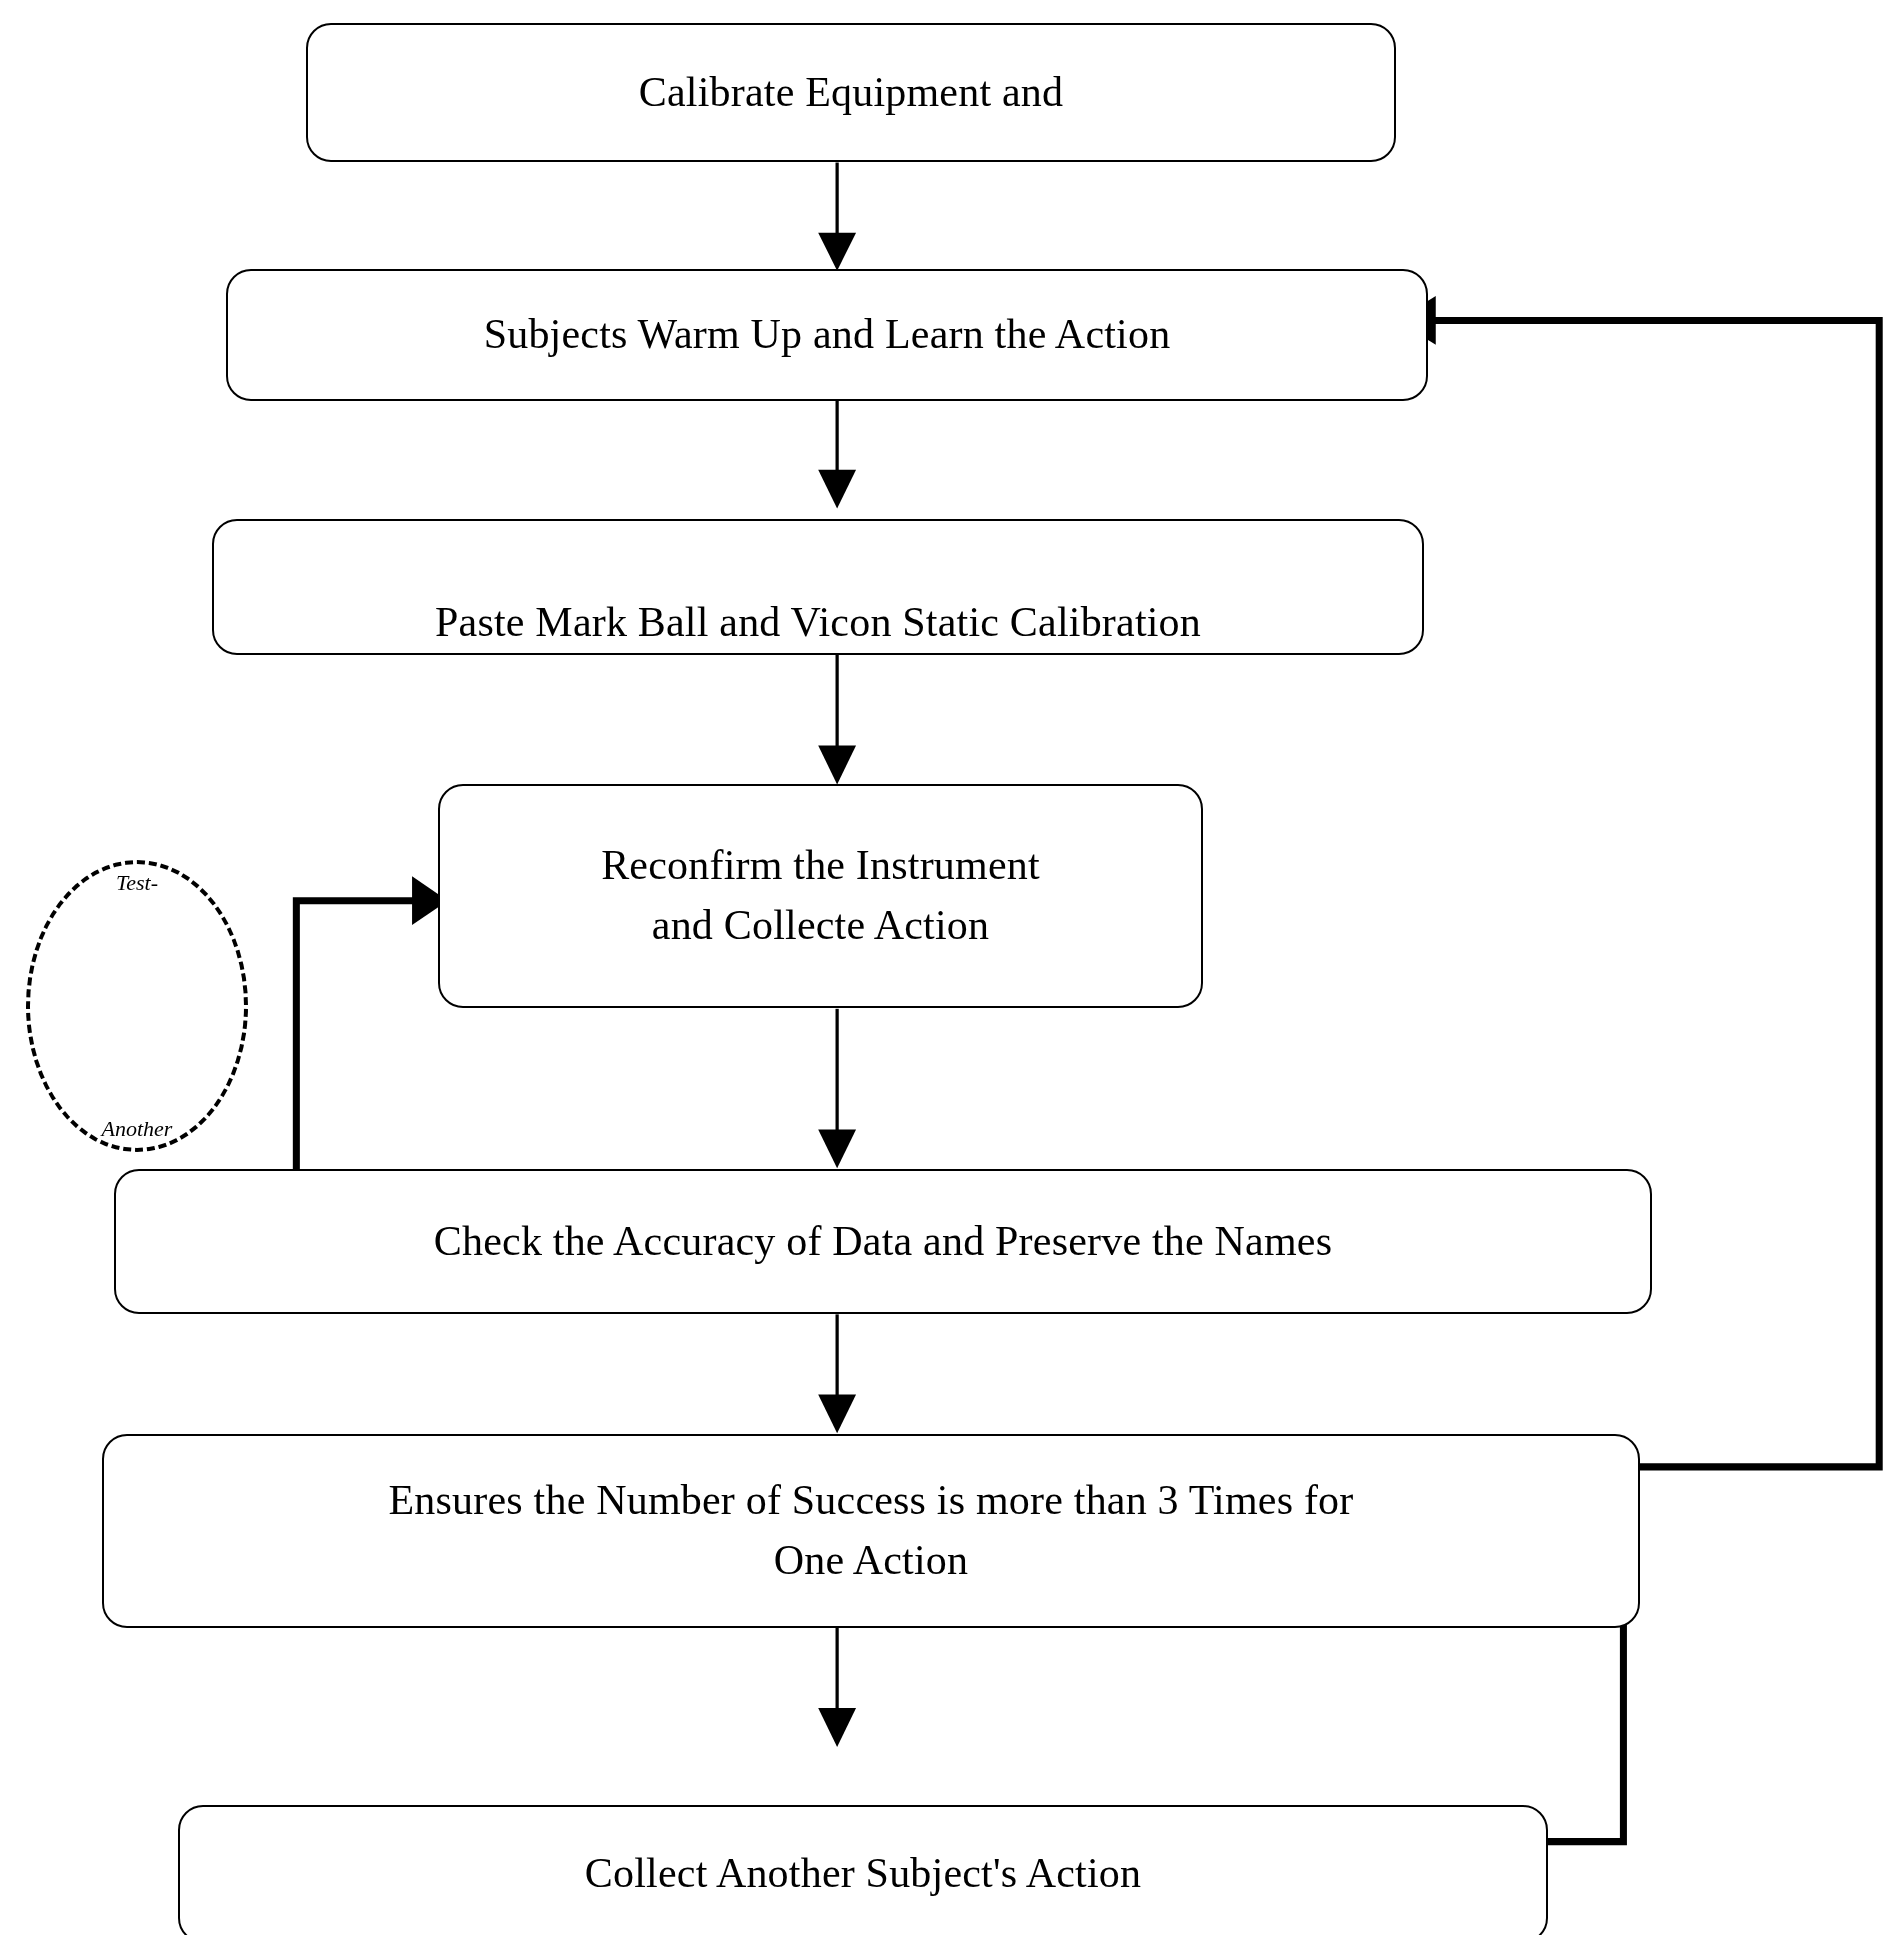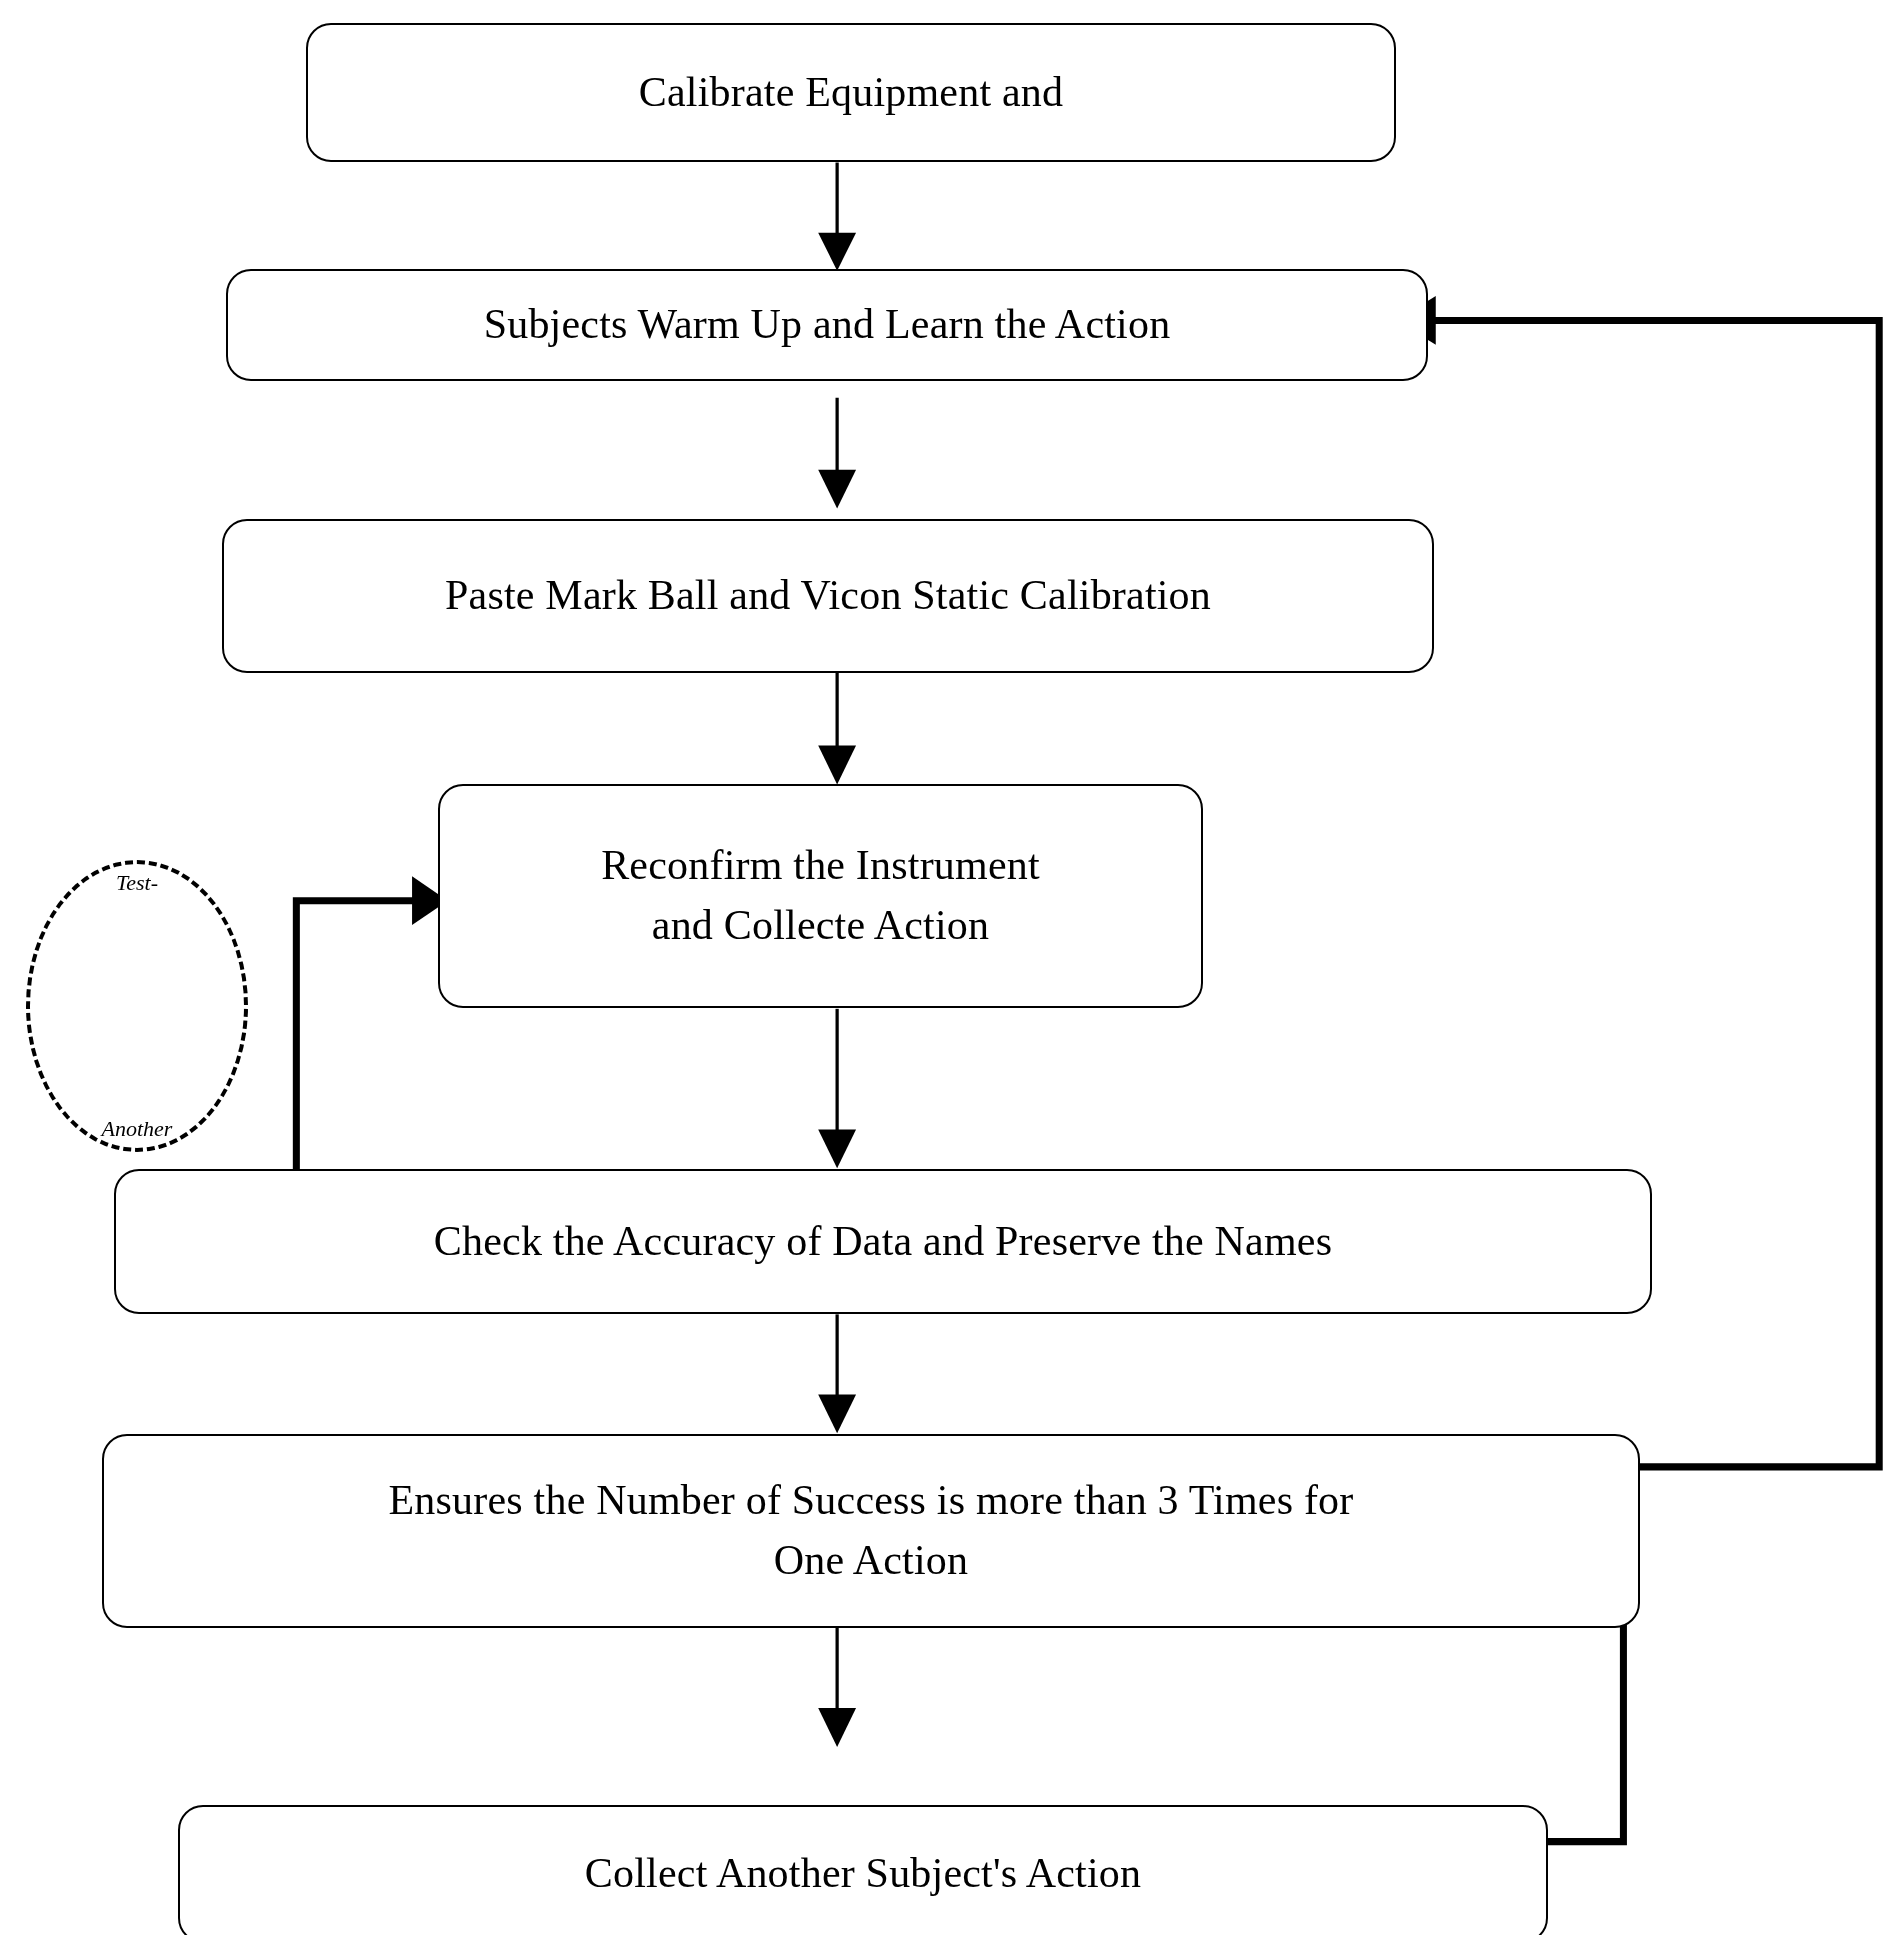--- a/index.html
+++ b/index.html
@@ -113,25 +113,25 @@
     <g>
       <path d="M 2862,3405 L 3002,3405 L 3002,2712 L 3475,2712 L 3475,592 L 2640,592" fill="none" stroke="#000" stroke-width="13" stroke-linejoin="miter"></path>
       <polygon points="2655,547 2655,637 2582,592" fill="#000"></polygon>
     </g>
   </svg>
 
   <div class="node-box" style="left:306px; top:23px; width:1090px; height:139px;">
     <span>Calibrate Equipment and</span>
   </div>
 
-  <div class="node-box" style="left:226px; top:269px; width:1202px; height:112px;">
+  <div class="node-box" style="left:226px; top:269px; width:1202px; height:132px;">
     <span>Subjects Warm Up and Learn the Action</span>
   </div>
 
-  <div class="node-box" style="left:222px; top:519px; width:1212px; height:154px;">
+  <div class="node-box" style="left:212px; top:519px; width:1212px; height:136px;justify-content:flex-end;">
     <span>Paste Mark Ball and Vicon Static Calibration</span>
   </div>
 
   <div class="node-box" style="left:438px; top:784px; width:765px; height:224px;">
     <span>Reconfirm the Instrument</span>
     <span class="line2">and Collecte Action</span>
   </div>
 
   <div class="node-box" style="left:82px; top:1169px; width:1538px; height:145px;margin-left:32px;">
     <span>Check the Accuracy of Data and Preserve the Names</span>

